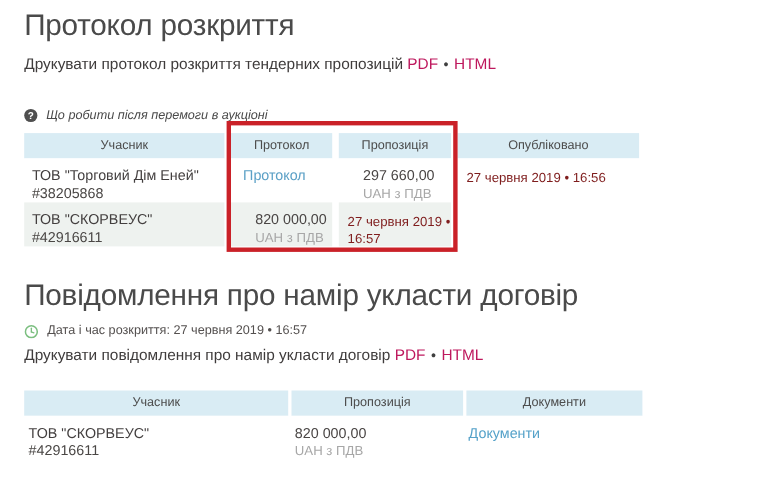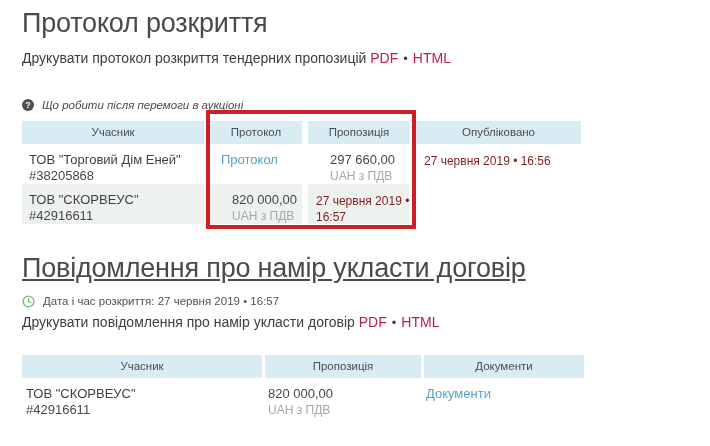--- a/index.html
+++ b/index.html
@@ -9,21 +9,21 @@
   }
   .content{padding-left:22px;}
 
   
   .h-title{
     margin:0;padding-top:8px;font-size:27px;line-height:31px;font-weight:400;
     color:#4a4a4a;letter-spacing:-0.2px;
   }
   .h-title2{
     margin:28px 0 0 0;font-size:27px;line-height:32px;font-weight:400;
-    color:#4a4a4a;letter-spacing:-0.2px;text-decoration:underline;
+    color:#4a4a4a;letter-spacing:-0.2px;
   }
 
   
   .print-line{margin-top:11px;font-size:14px;line-height:16px;color:#3f3c3c;}
   .print-line2{margin-top:6px;font-size:14px;line-height:16px;color:#3f3c3c;}
   .lnk{color:#be185d;text-decoration:none;cursor:pointer;}
   .dot-sep{color:#3f3f3f;margin:0 5px;font-size:13px;}
 
   
   .help-line{margin-top:31px;height:14px;display:flex;align-items:center;gap:8px;}

